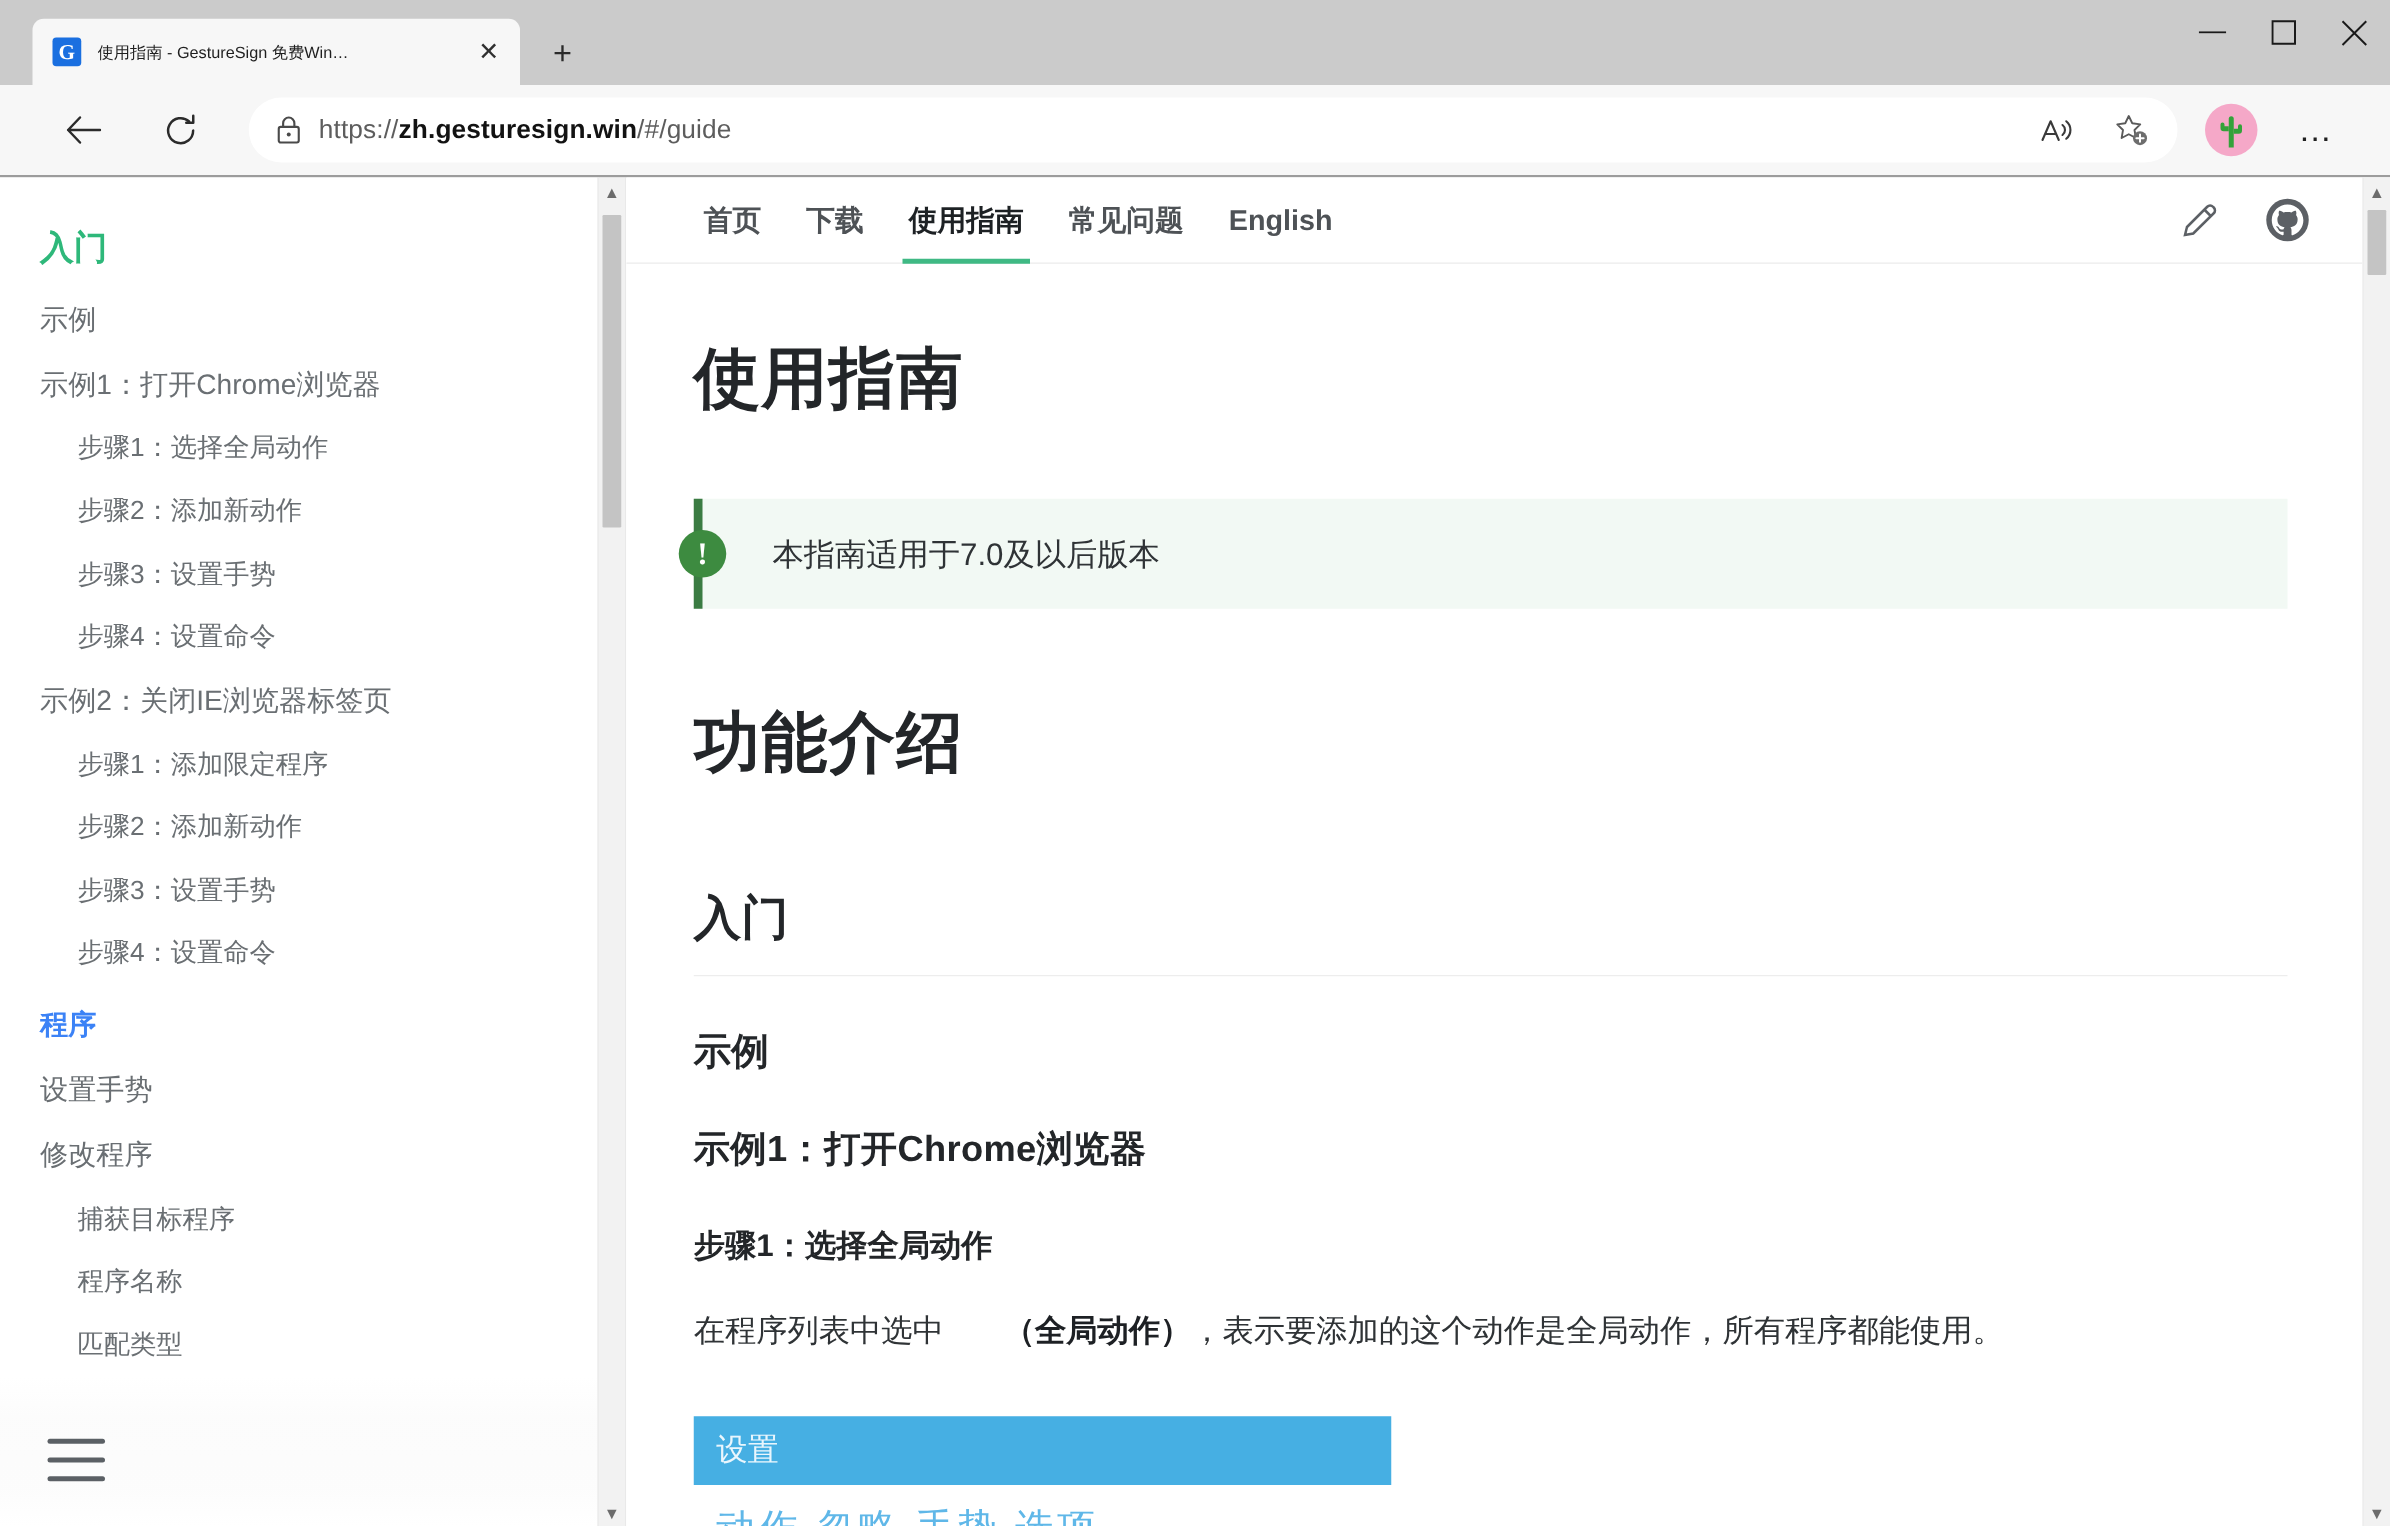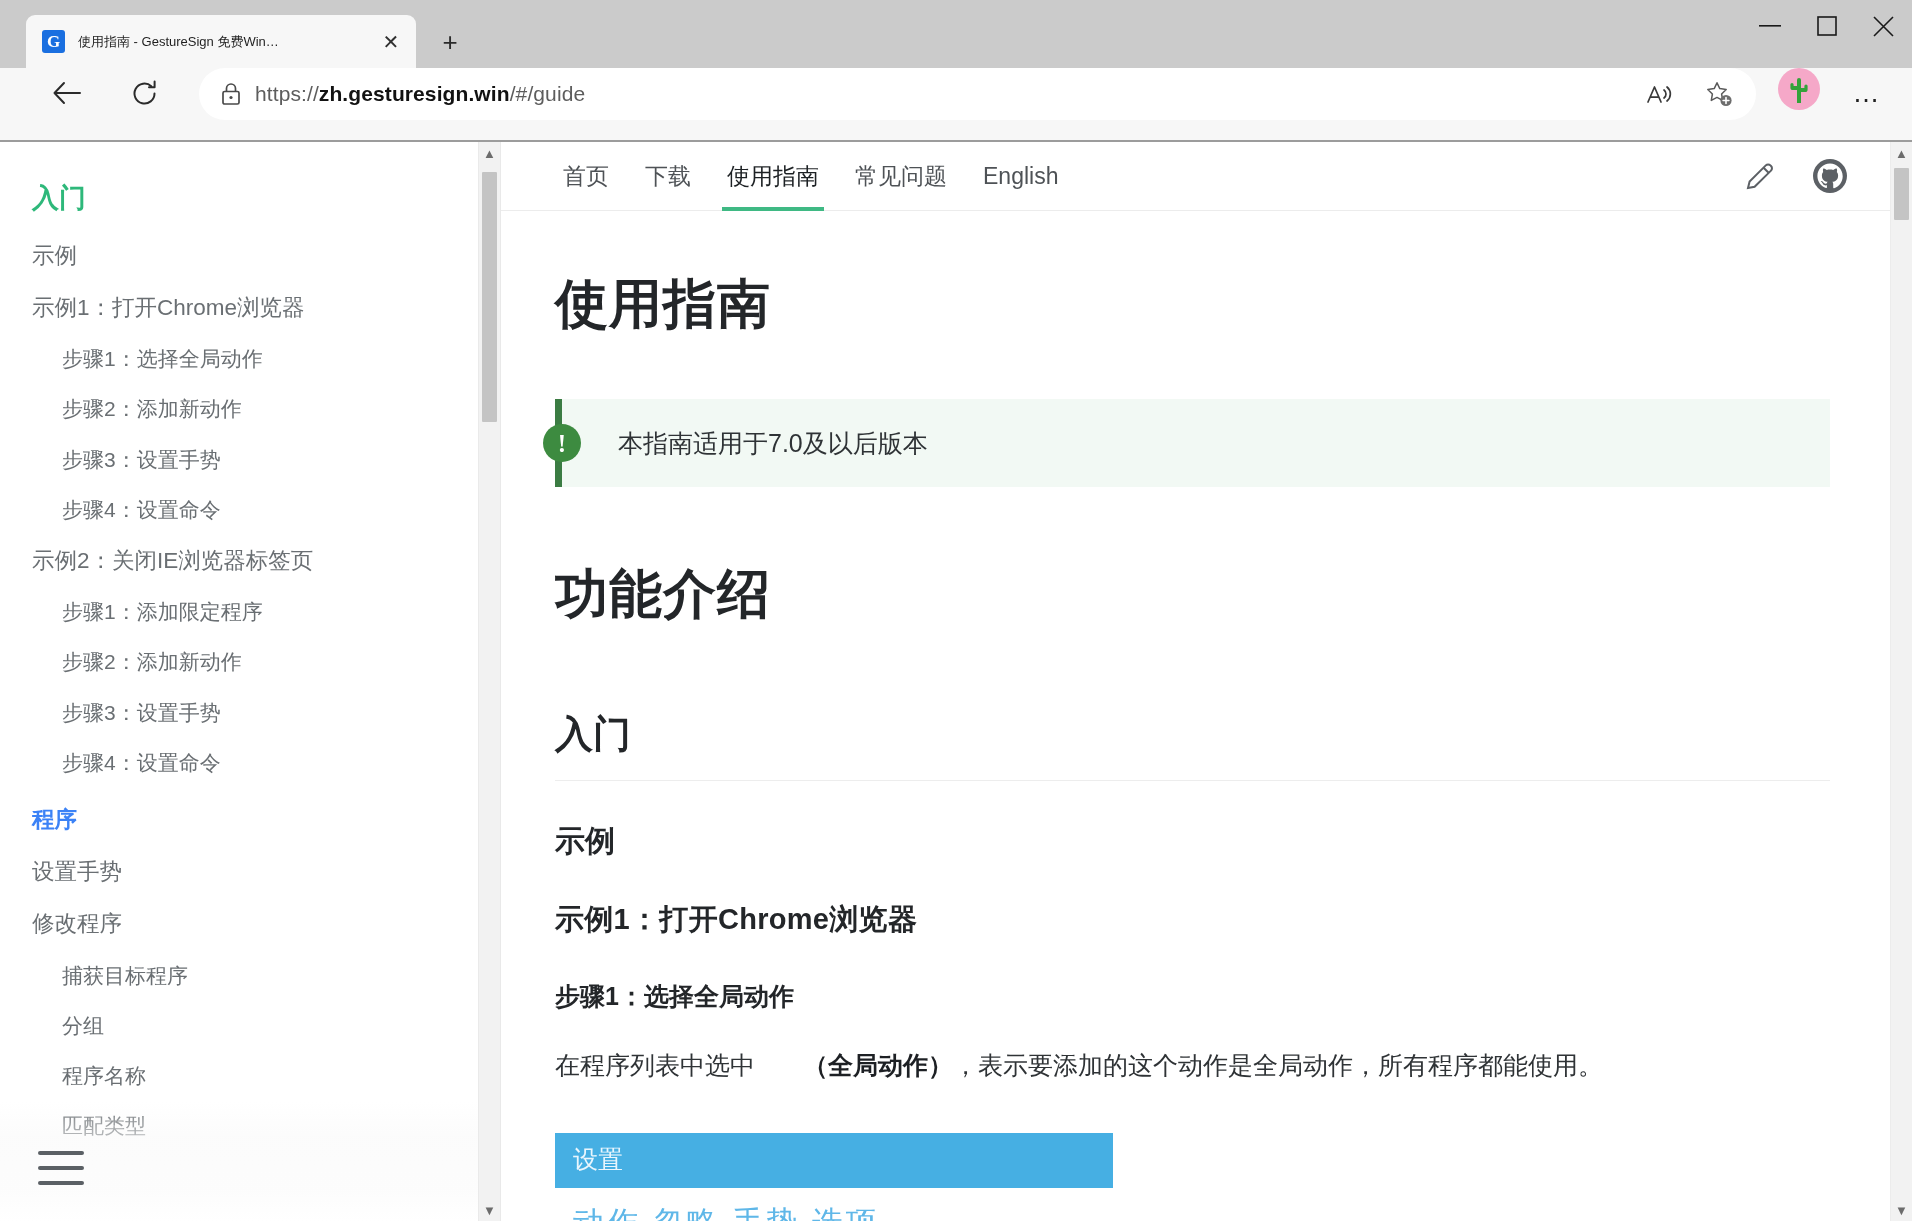--- a/index.html
+++ b/index.html
@@ -47,22 +47,22 @@
     font-size: 26px; color: #2b2b2b; font-weight: 300; border-radius: 5px;
   }
 
   .wincontrols { position: absolute; right: 0; top: 0; height: 68px; display: flex; }
   .wincontrol { width: 57px; height: 52px; display: flex; align-items: center;
                 justify-content: center; color: #1a1a1a; }
   .wincontrol svg { display:block; }
 
   
   .toolbar {
-    height: 72px; background: #f7f7f7; display: flex; align-items: flex-start;
-    padding: 0 20px 0 22px; flex: none; gap: 0;
+    height: 72px; background: #f7f7f7; display: flex; align-items: center;
+    padding: 0 34px 0 22px; flex: none; gap: 0;
   }
   .navbtn {
     width: 50px; height: 50px; display: flex; align-items: center; justify-content: center;
     border-radius: 6px; color: #2b2b2b; flex: none;
   }
   .navbtn.back { margin-right: 28px; margin-left: 19px; }
   .navbtn.reload { margin-right: 30px; }
 
   .urlbar {
     flex: 1; height: 52px; background: #ffffff; border-radius: 26px;
@@ -136,21 +136,21 @@
   .content { flex: 1; min-width: 0; display: flex; position: relative; background:#fff; }
   .content-inner { flex: 1; min-width: 0; overflow: hidden; position: relative; }
 
   .topnav {
     height: 69px; border-bottom: 1px solid #ececec; display: flex; align-items: stretch;
     padding: 0 0 0 44px; background: #fff;
   }
   .topnav-links { display: flex; align-items: stretch; gap: 0; }
   .topnav-link {
     display: flex; align-items: center; padding: 0 18px; font-size: 23px;
-    color: #4e5256; position: relative;
+    color: #4e5256; position: relative; font-weight: bold;
   }
   .topnav-link.active { color: #1d2124; }
   .topnav-link.active::after {
     content: ""; position: absolute; left: 13px; right: 13px; bottom: -1px;
     height: 4px; background: #3fb984;
   }
   .topnav-spacer { flex: 1; }
   .topnav-icons { display: flex; align-items: center; gap: 30px; padding-right: 40px; }
   .topnav-icon { width: 40px; height: 40px; display: flex; align-items: center;
                  justify-content: center; color: #5c6065; }
@@ -301,21 +301,20 @@
           <div class="toc-item lvl2 ">步骤4：设置命令</div>
           <div class="toc-item lvl1 ">示例2：关闭IE浏览器标签页</div>
           <div class="toc-item lvl2 ">步骤1：添加限定程序</div>
           <div class="toc-item lvl2 ">步骤2：添加新动作</div>
           <div class="toc-item lvl2 ">步骤3：设置手势</div>
           <div class="toc-item lvl2 ">步骤4：设置命令</div>
           <div class="toc-item lvl1 group">程序</div>
           <div class="toc-item lvl1 ">设置手势</div>
           <div class="toc-item lvl1 ">修改程序</div>
           <div class="toc-item lvl2 ">捕获目标程序</div>
-          <div class="toc-item lvl2 ">分组</div>
           <div class="toc-item lvl2 ">程序名称</div>
           <div class="toc-item lvl2 ">匹配类型</div>
         </div>
       <div class="sidebar-fade"></div>
       <div class="hamburger">
           <i></i>
           <i></i>
           <i></i>
         </div>
     </div>

